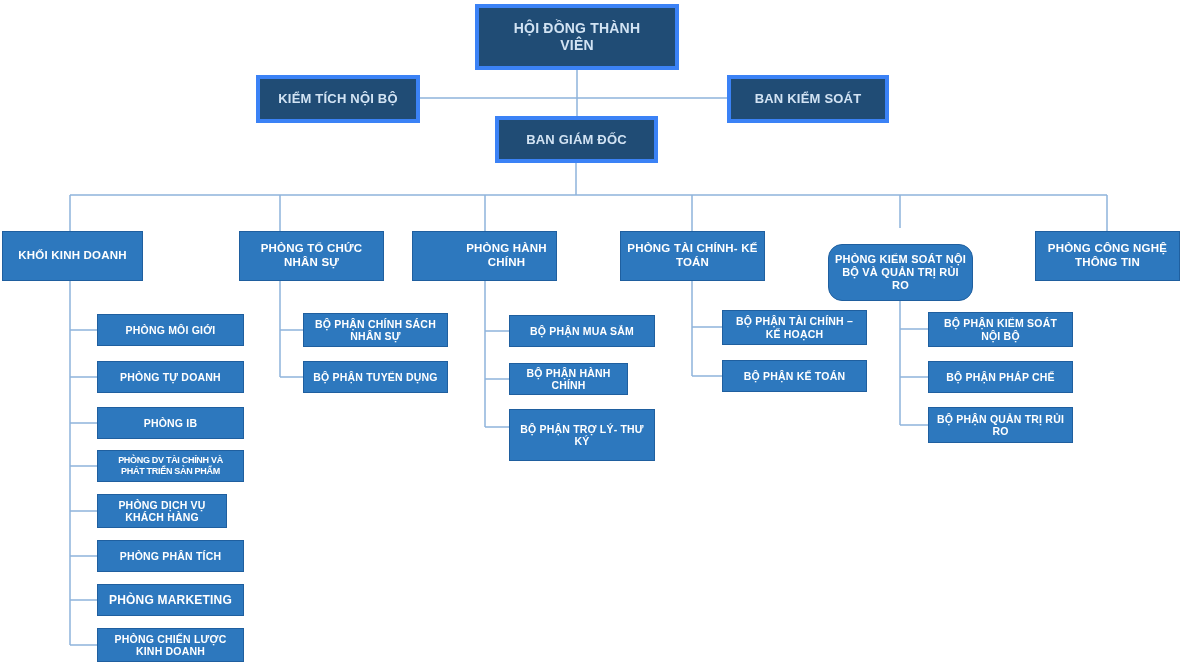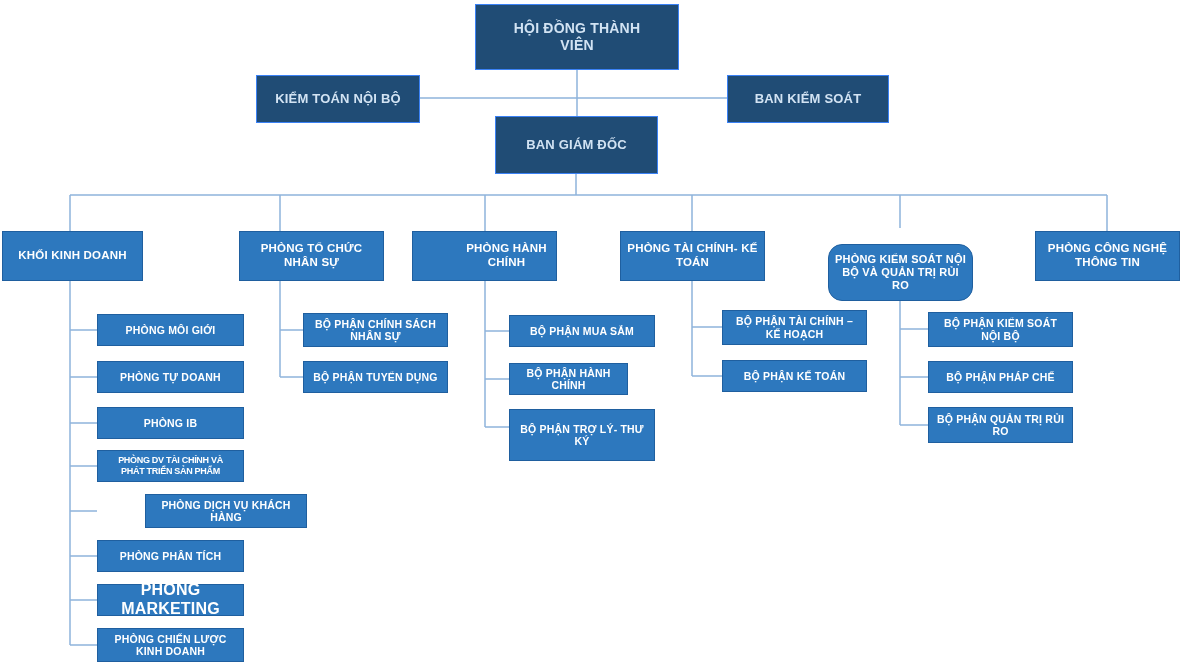--- a/index.html
+++ b/index.html
@@ -8,64 +8,64 @@
     position:relative;width:1186px;height:666px;background:#fff;
     font-family:"Liberation Sans",sans-serif;overflow:hidden;
   }
   .connectors{position:absolute;left:0;top:0;z-index:0;}
   .connectors path{fill:none;stroke:var(--line,#8FB4DC);stroke-width:1.5;}
   .box{
     position:absolute;z-index:1;display:flex;align-items:center;justify-content:center;
     text-align:center;font-weight:700;color:#fff;box-sizing:border-box;
     padding:2px 4px;line-height:1.18;letter-spacing:.2px;
   }
-  .dark{background:var(--dark,#204C75);border:1px solid #3b82f6;color:var(--dark_text,#D2E3F3);}
+  .dark{background:var(--dark,#204C75);border:4px solid #3b82f6;color:var(--dark_text,#D2E3F3);}
   .mid{background:var(--mid,#2D78BE);border:1px solid #1F5F9F;}
 </style>
 </head>
 <body>
 
 <div class="canvas">
 
   <svg class="connectors" width="1186" height="666" viewBox="0 0 1186 666" aria-hidden="true">
     <path d="M577 70 V116 M420 98 H727 M576 163 V195 M70 195 H1107 M70 195 V231 M280 195 V231 M485 195 V231 M692 195 V231 M900 195 V228 M1107 195 V231"></path>
     <path d="M70 281 V645 M70 330 H97 M70 377 H97 M70 423 H97 M70 466 H97 M70 511 H97 M70 556 H97 M70 600 H97 M70 645 H97"></path>
     <path d="M280 281 V377 M280 330 H303 M280 377 H303"></path>
     <path d="M485 281 V427 M485 331 H509 M485 379 H509 M485 427 H509"></path>
     <path d="M692 281 V376 M692 327 H722 M692 376 H722"></path>
     <path d="M900 285 V425 M900 329 H928 M900 377 H928 M900 425 H928"></path>
   </svg>
 
   <div class="box dark" style="left:475px;top:4px;width:204px;height:66px;font-size:14px;padding:2px 28px;">HỘI ĐỒNG THÀNH VIÊN</div>
 
-  <div class="box dark" style="left:256px;top:75px;width:164px;height:48px;font-size:13px;">KIỂM TOÁN NỘI BỘ</div>
+  <div class="box dark" style="left:256px;top:75px;width:164px;height:48px;font-size:13px;">KIỂM TÍCH NỘI BỘ</div>
 
   <div class="box dark" style="left:727px;top:75px;width:162px;height:48px;font-size:13px;">BAN KIỂM SOÁT</div>
 
-  <div class="box dark" style="left:495px;top:116px;width:163px;height:58px;font-size:13px;">BAN GIÁM ĐỐC</div>
+  <div class="box dark" style="left:495px;top:116px;width:163px;height:47px;font-size:13px;">BAN GIÁM ĐỐC</div>
 
   <div class="box mid" style="left:2px;top:231px;width:141px;height:50px;font-size:11.5px;">KHỐI KINH DOANH</div>
 
   <div class="box mid" style="left:207px;top:231px;width:145px;height:50px;font-size:11.5px;margin-left:32px;">PHÒNG TỔ CHỨC NHÂN SỰ</div>
 
   <div class="box mid" style="left:412px;top:231px;width:145px;height:50px;font-size:11.5px;padding-left:48px;">PHÒNG HÀNH CHÍNH</div>
 
   <div class="box mid" style="left:620px;top:231px;width:145px;height:50px;font-size:11.5px;">PHÒNG TÀI CHÍNH- KẾ TOÁN</div>
 
   <div class="box mid" style="left:828px;top:244px;width:145px;height:57px;font-size:11px;border-radius:14px;">PHÒNG KIỂM SOÁT NỘI BỘ VÀ QUẢN TRỊ RỦI RO</div>
 
   <div class="box mid" style="left:1035px;top:231px;width:145px;height:50px;font-size:11.5px;">PHÒNG CÔNG NGHỆ THÔNG TIN</div>
 
   <div class="box mid" style="left:97px;top:314px;width:147px;height:32px;font-size:10.5px;">PHÒNG MÔI GIỚI</div>
   <div class="box mid" style="left:97px;top:361px;width:147px;height:32px;font-size:10.5px;">PHÒNG TỰ DOANH</div>
   <div class="box mid" style="left:97px;top:407px;width:147px;height:32px;font-size:10.5px;">PHÒNG IB</div>
   <div class="box mid" style="left:97px;top:450px;width:147px;height:32px;font-size:9px;letter-spacing:-.3px;padding:1px 10px;">PHÒNG DV TÀI CHÍNH VÀ PHÁT TRIỂN SẢN PHẨM</div>
-  <div class="box mid" style="left:97px;top:494px;width:162px;height:34px;font-size:10.5px;margin-left:48px;">PHÒNG DỊCH VỤ KHÁCH HÀNG</div>
+  <div class="box mid" style="left:97px;top:494px;width:130px;height:34px;font-size:10.5px;">PHÒNG DỊCH VỤ KHÁCH HÀNG</div>
   <div class="box mid" style="left:97px;top:540px;width:147px;height:32px;font-size:10.5px;">PHÒNG PHÂN TÍCH</div>
-  <div class="box mid" style="left:97px;top:584px;width:147px;height:32px;font-size:16px;">PHÒNG MARKETING</div>
+  <div class="box mid" style="left:97px;top:584px;width:147px;height:32px;font-size:12px;">PHÒNG MARKETING</div>
   <div class="box mid" style="left:97px;top:628px;width:147px;height:34px;font-size:10.5px;">PHÒNG CHIẾN LƯỢC KINH DOANH</div>
 
   <div class="box mid" style="left:303px;top:313px;width:145px;height:34px;font-size:10.5px;">BỘ PHẬN CHÍNH SÁCH NHÂN SỰ</div>
   <div class="box mid" style="left:303px;top:361px;width:145px;height:32px;font-size:10.5px;">BỘ PHẬN TUYỂN DỤNG</div>
 
   <div class="box mid" style="left:509px;top:315px;width:146px;height:32px;font-size:10.5px;">BỘ PHẬN MUA SẮM</div>
   <div class="box mid" style="left:509px;top:363px;width:119px;height:32px;font-size:10.5px;">BỘ PHẬN HÀNH CHÍNH</div>
   <div class="box mid" style="left:509px;top:409px;width:146px;height:52px;font-size:10.5px;">BỘ PHẬN TRỢ LÝ- THƯ KÝ</div>
 
   <div class="box mid" style="left:722px;top:310px;width:145px;height:35px;font-size:10.5px;">BỘ PHẬN TÀI CHÍNH – KẾ HOẠCH</div>

